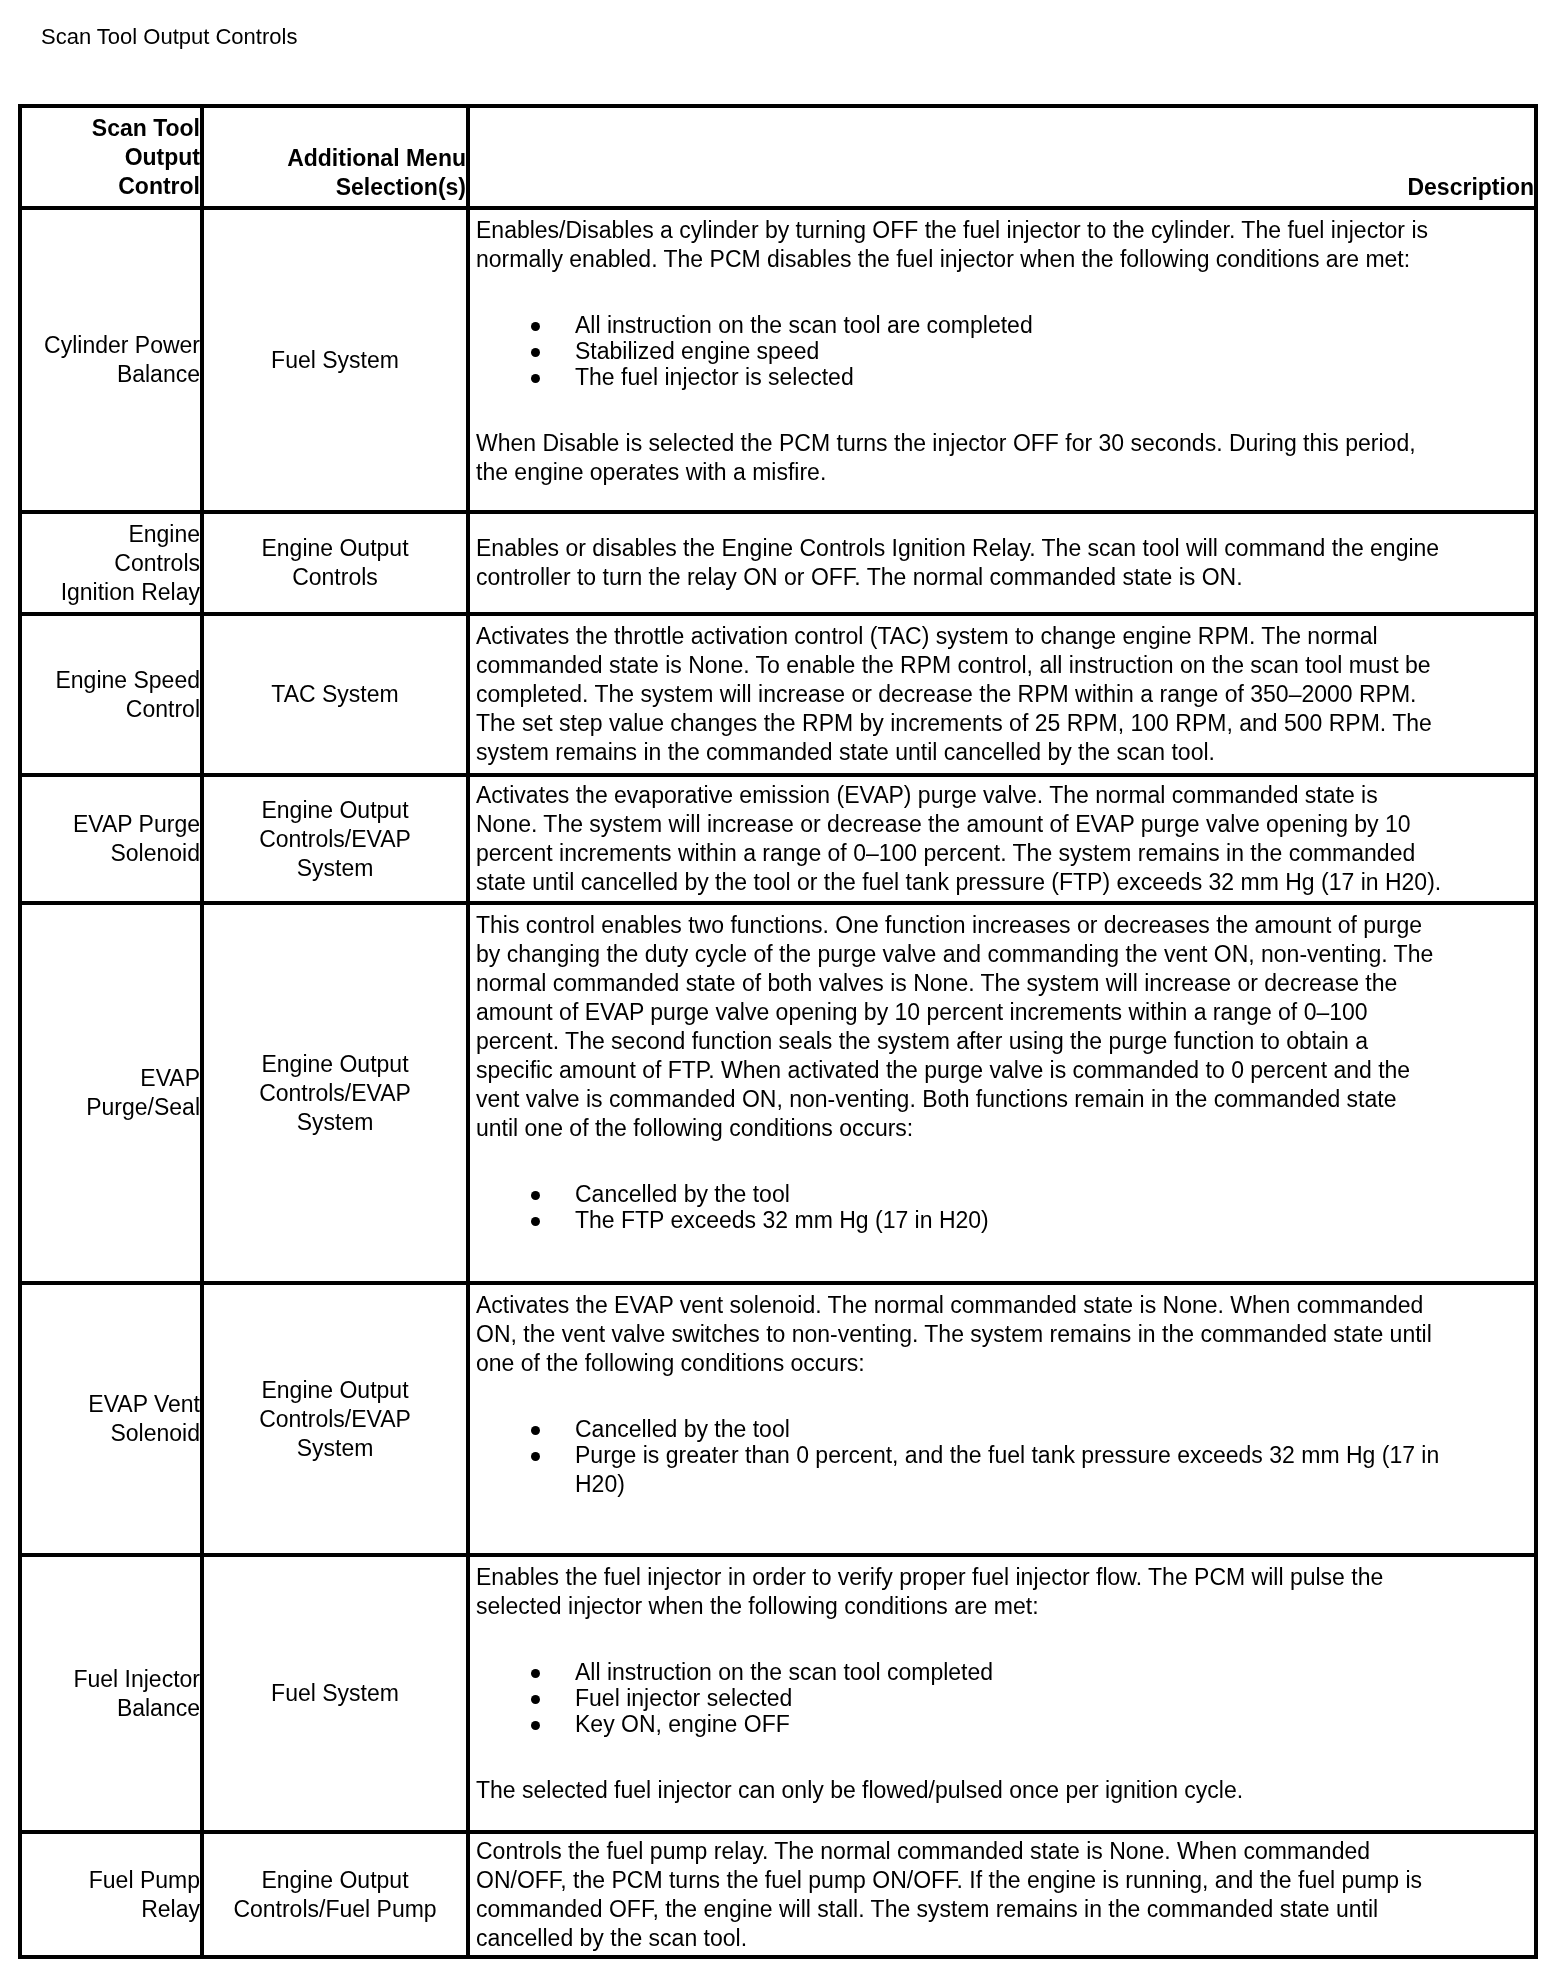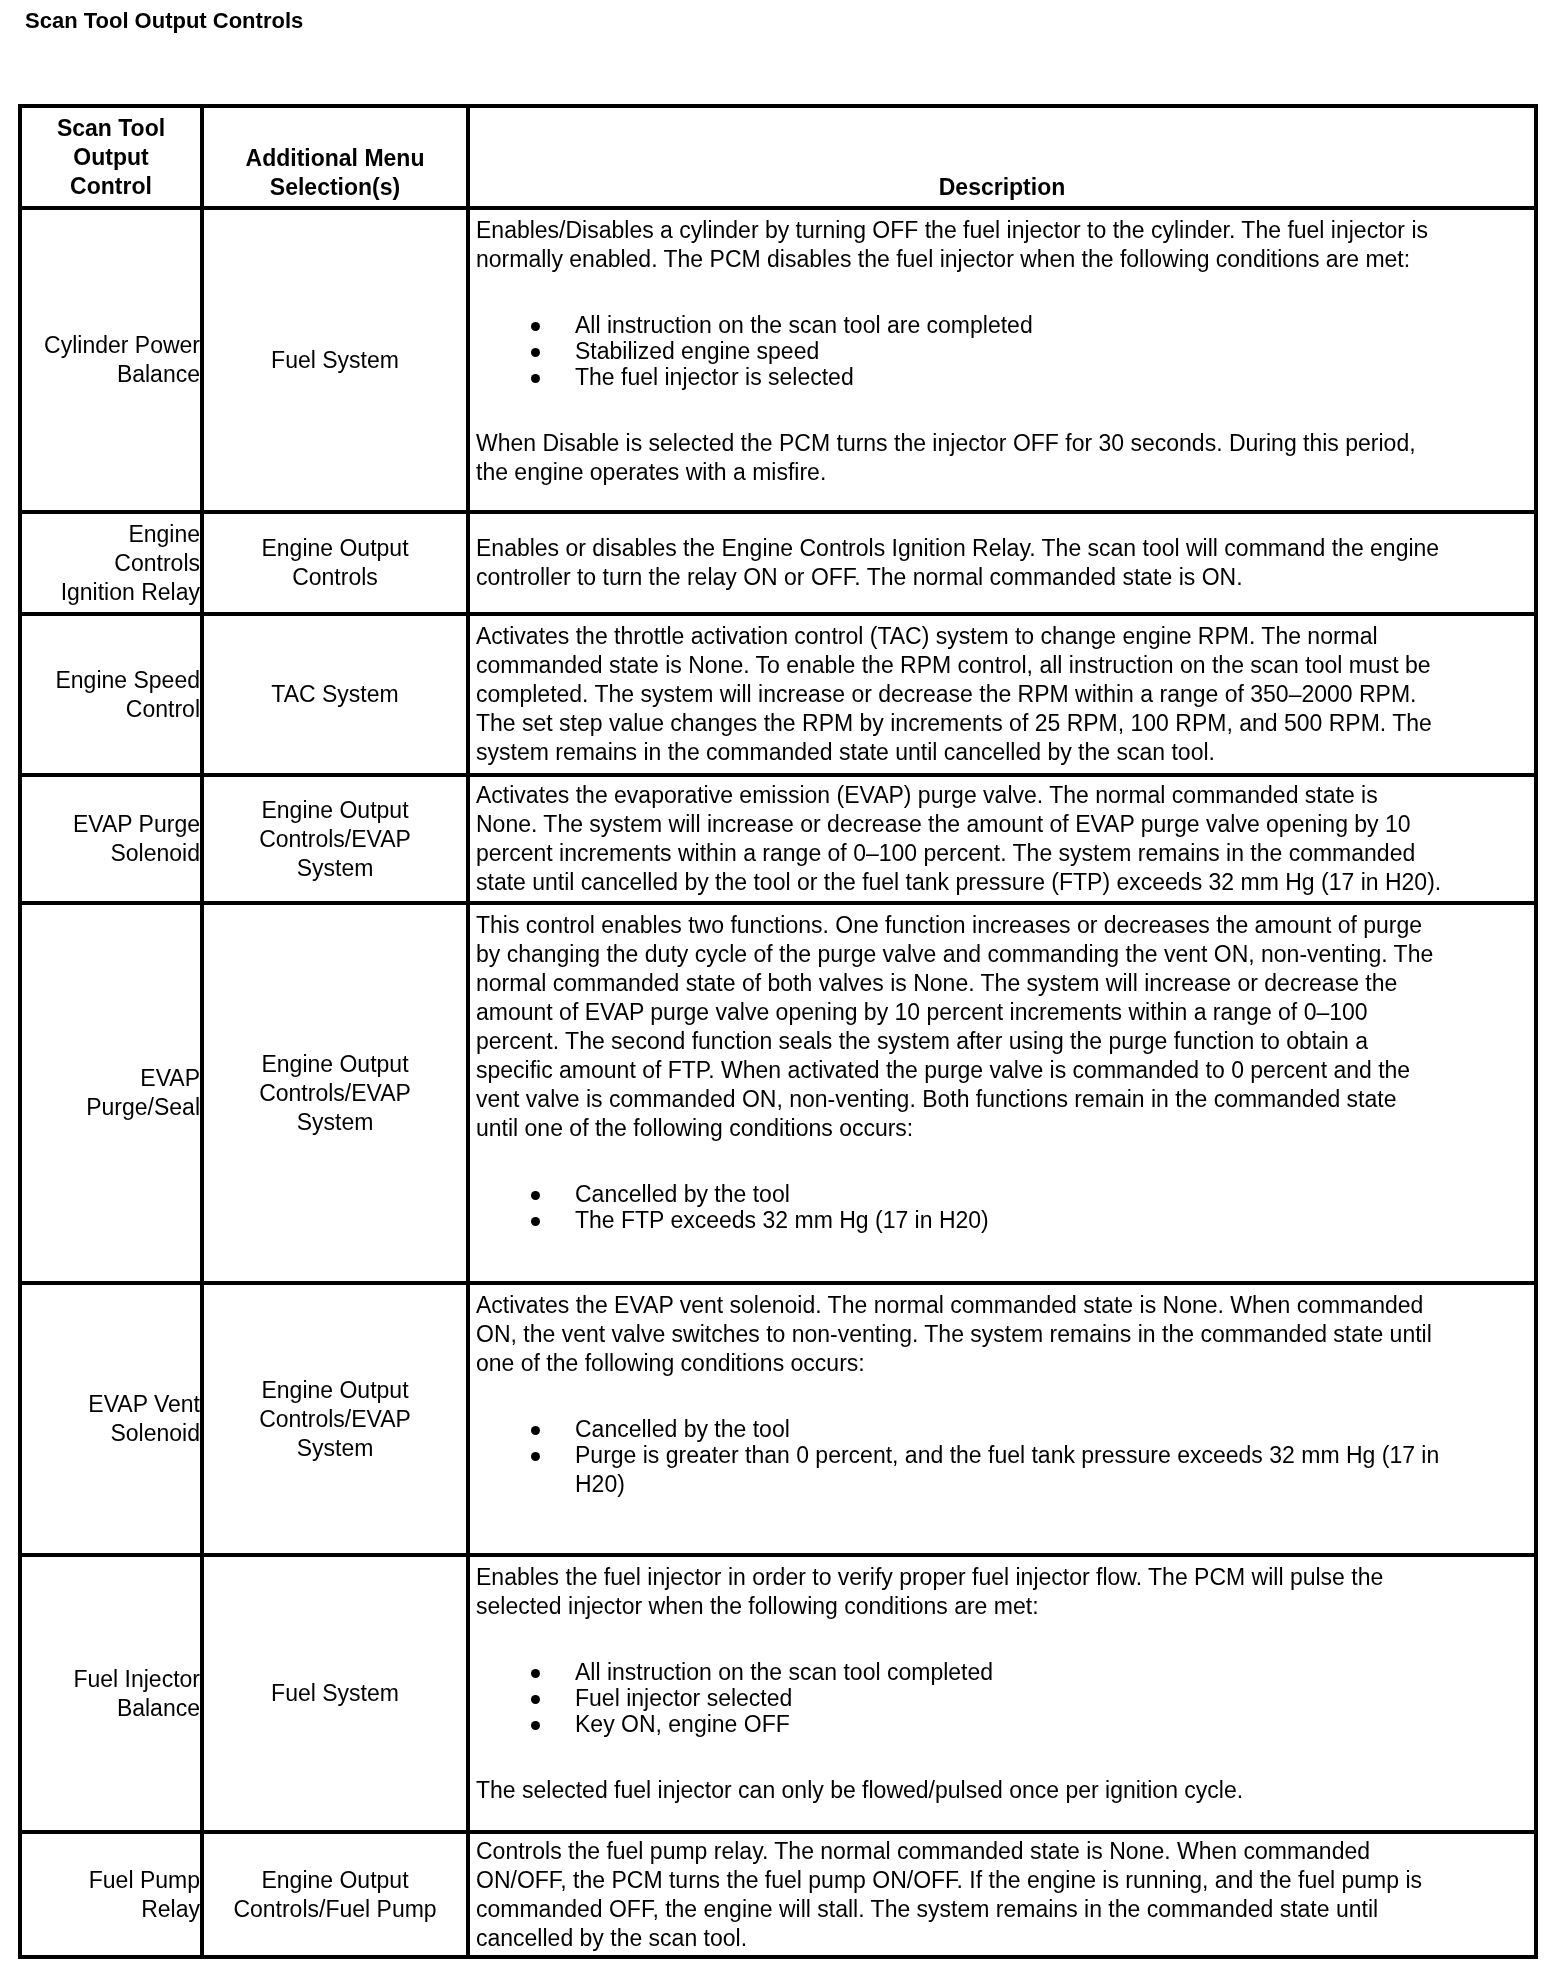--- a/index.html
+++ b/index.html
@@ -2,31 +2,31 @@
 <html><head>
 <meta charset="utf-8">
 <style>
   html, body { margin: 0; padding: 0; background: #ffffff; }
   body {
     width: 1568px; height: 1972px; position: relative; overflow: hidden;
     font-family: "Liberation Sans", sans-serif; color: #000;
   }
   .title {
     position: absolute; left: 25px; top: 7px;
-    font-weight: bold; font-size: 22px; line-height: 28px; margin: 0;
+    font-weight: normal; font-size: 22px; line-height: 28px; margin: 16px;
   }
   .tbl {
     position: absolute; left: 18px; top: 104px; width: 1516px;
     border-collapse: collapse; table-layout: fixed;
   }
   .tbl td, .tbl th {
     border: 4px solid #000; padding: 0; vertical-align: middle;
     font-size: 23px; line-height: 29px; font-weight: normal;
   }
-  .tbl th { font-weight: bold; text-align: center; }
+  .tbl th { font-weight: bold; text-align: right; }
   .tbl th.desc-h { vertical-align: bottom; padding-bottom: 4px; }
   .tbl th.menu-h { vertical-align: bottom; padding-bottom: 4px; }
   .c1 { width: 182px; }
   .c2 { width: 266px; }
   .c3 { width: 1068px; }
   .tbl td.ctl { text-align: right; padding-left: 4px; }
   .tbl td.menu { text-align: center; }
   .tbl td.desc { padding: 6px 6px 6px 6px; vertical-align: top; margin-left: 36px; }
   .para { white-space: pre-line; display: block; }
   ul.bl { list-style: none; margin: 0; padding: 0; }

